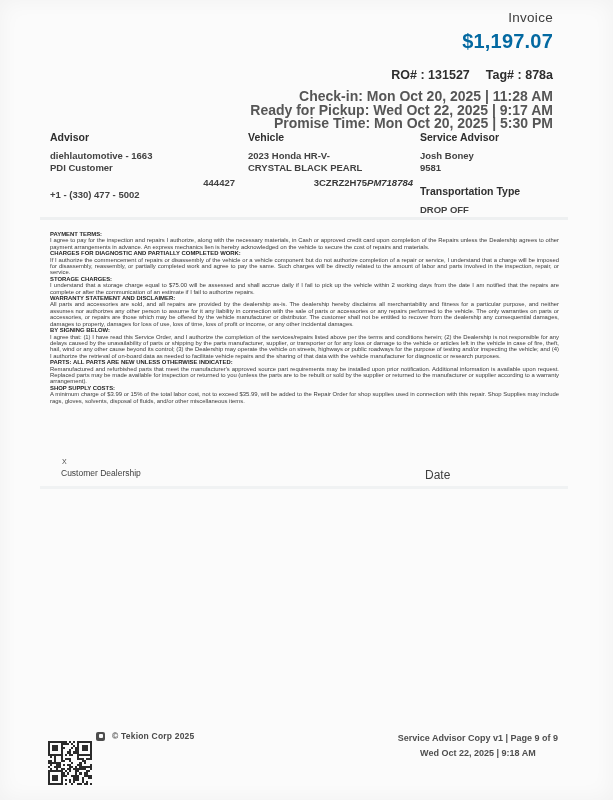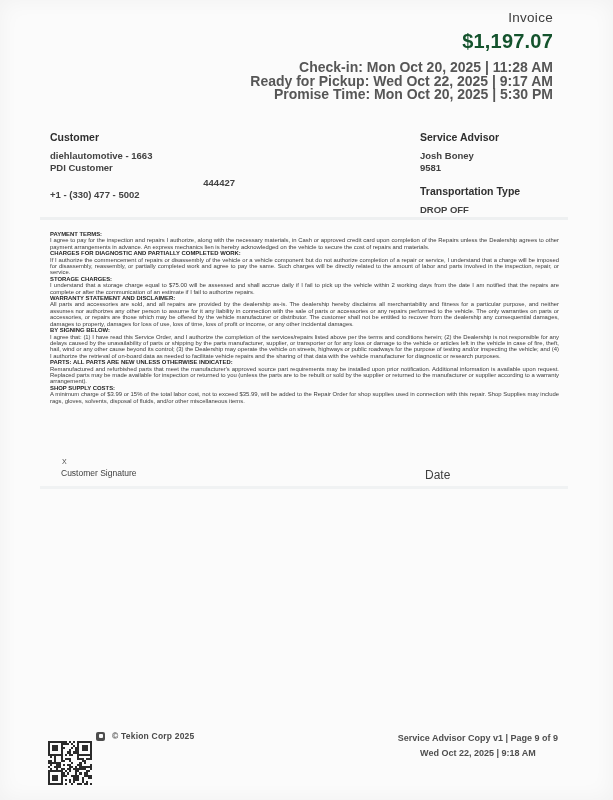--- a/index.html
+++ b/index.html
@@ -9,21 +9,21 @@
     box-shadow:inset 0 0 22px rgba(0,0,0,0.045);
   }
   
   .scan-band{position:absolute;left:40px;width:528px;background:#eef0f1;}
   .band-1{top:217px;height:2.5px;}
   .band-2{top:486px;height:3px;opacity:.8;}
 
   
   .hdr{position:absolute;top:10px;right:60px;text-align:right;}
   .inv-title{font-size:13.5px;color:#3d3d3d;letter-spacing:.3px;}
-  .inv-amount{font-size:20px;font-weight:bold;color:#14532d;margin-top:5px;letter-spacing:.2px;}
+  .inv-amount{font-size:20px;font-weight:bold;color:#0369a1;margin-top:5px;letter-spacing:.2px;}
   .ro-line{margin-top:15px;font-size:12.5px;font-weight:bold;color:#2d2d2d;}
   .ro-line .tag{margin-left:16px;}
   .hdr-meta{margin-top:8px;font-size:14px;font-weight:600;color:#565656;line-height:13.5px;}
 
   
   .col{position:absolute;top:131px;}
   .col-customer{left:50px;width:185px;}
   .col-vehicle{left:248px;width:165px;}
   .col-advisor{left:420px;width:160px;}
   .col-h{font-size:10.5px;font-weight:bold;color:#2f2f2f;margin-bottom:7px;}
@@ -56,35 +56,44 @@
 <body>
 
 <div class="page">
 
   <div class="scan-band band-1"></div>
   <div class="scan-band band-2"></div>
 
   <div class="hdr">
     <div class="inv-title">Invoice</div>
     <div class="inv-amount">$1,197.07</div>
+    <div class="ro-line">
+      <span>RO# : 131527</span><span class="tag">Tag# : 878a</span>
+    </div>
     <div class="hdr-meta">
       <div>Check-in: Mon Oct 20, 2025 | 11:28 AM</div>
       <div>Ready for Pickup: Wed Oct 22, 2025 | 9:17 AM</div>
       <div>Promise Time: Mon Oct 20, 2025 | 5:30 PM</div>
     </div>
   </div>
 
   <div class="col col-customer">
-    <div class="col-h">Customer</div>
+    <div class="col-h">Advisor</div>
     <div class="col-line">diehlautomotive - 1663</div>
     <div class="col-line">PDI Customer</div>
     <div class="col-line gap-s">444427</div>
     <div class="col-line gap-m">+1 - (330) 477 - 5002</div>
   </div>
 
+  <div class="col col-vehicle">
+    <div class="col-h">Vehicle</div>
+    <div class="col-line">2023 Honda HR-V-</div>
+    <div class="col-line">CRYSTAL BLACK PEARL</div>
+    <div class="col-line gap-s vin"><span>3CZRZ2H75</span><span class="it">PM718784</span></div>
+  </div>
 
   <div class="col col-advisor">
     <div class="col-h">Service Advisor</div>
     <div class="col-line">Josh Boney</div>
     <div class="col-line">9581</div>
     <div class="col-h transport-h">Transportation Type</div>
     <div class="col-line">DROP OFF</div>
   </div>
 
   <div class="terms">
@@ -112,21 +121,21 @@
       <span class="term-h">PARTS: ALL PARTS ARE NEW UNLESS OTHERWISE INDICATED:</span>
       <span class="term-b">Remanufactured and refurbished parts that meet the manufacturer's approved source part requirements may be installed upon prior notification. Additional information is available upon request. Replaced parts may be made available for inspection or returned to you (unless the parts are to be rebuilt or sold by the supplier or returned to the manufacturer or supplier according to a warranty arrangement).</span>
     </div>
     <div class="term">
       <span class="term-h">SHOP SUPPLY COSTS:</span>
       <span class="term-b">A minimum charge of $3.99 or 15% of the total labor cost, not to exceed $35.99, will be added to the Repair Order for shop supplies used in connection with this repair. Shop Supplies may include rags, gloves, solvents, disposal of fluids, and/or other miscellaneous items.</span>
     </div>
   </div>
 
   <div class="sig-x">X</div>
-  <div class="sig-label">Customer Signature</div>
+  <div class="sig-label">Customer Dealership</div>
   <div class="date-label">Date</div>
 
   <div class="qr" id="qr-box"><svg width="44" height="44" viewBox="0 0 21 21" shape-rendering="crispEdges" xmlns="http://www.w3.org/2000/svg">
         <rect x="0" y="0" width="1" height="1" fill="#2b2b2b"></rect>
         <rect x="1" y="0" width="1" height="1" fill="#2b2b2b"></rect>
         <rect x="2" y="0" width="1" height="1" fill="#2b2b2b"></rect>
         <rect x="3" y="0" width="1" height="1" fill="#2b2b2b"></rect>
         <rect x="4" y="0" width="1" height="1" fill="#2b2b2b"></rect>
         <rect x="5" y="0" width="1" height="1" fill="#2b2b2b"></rect>
         <rect x="6" y="0" width="1" height="1" fill="#2b2b2b"></rect>

